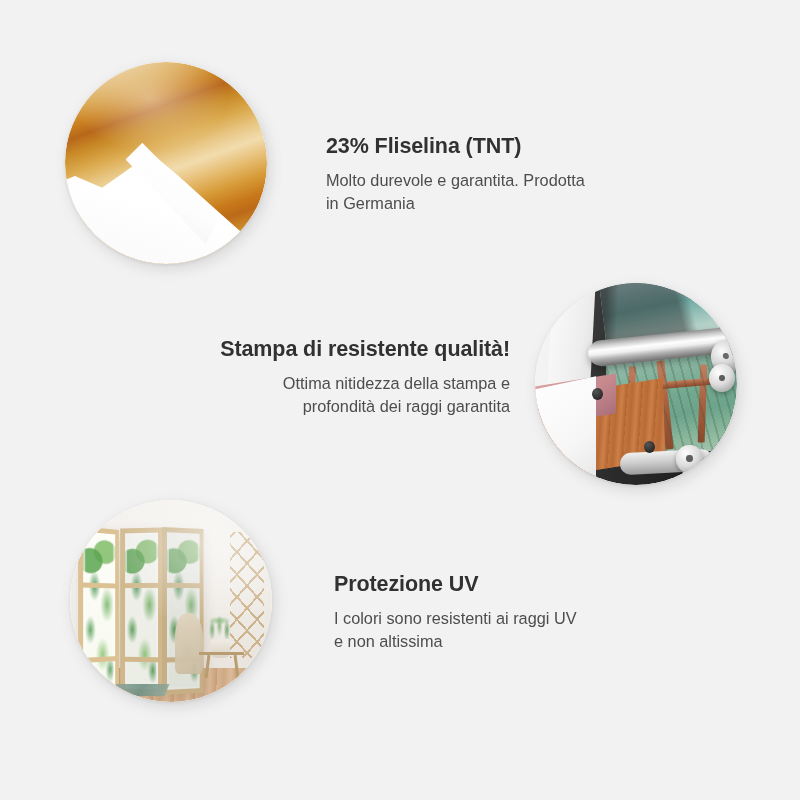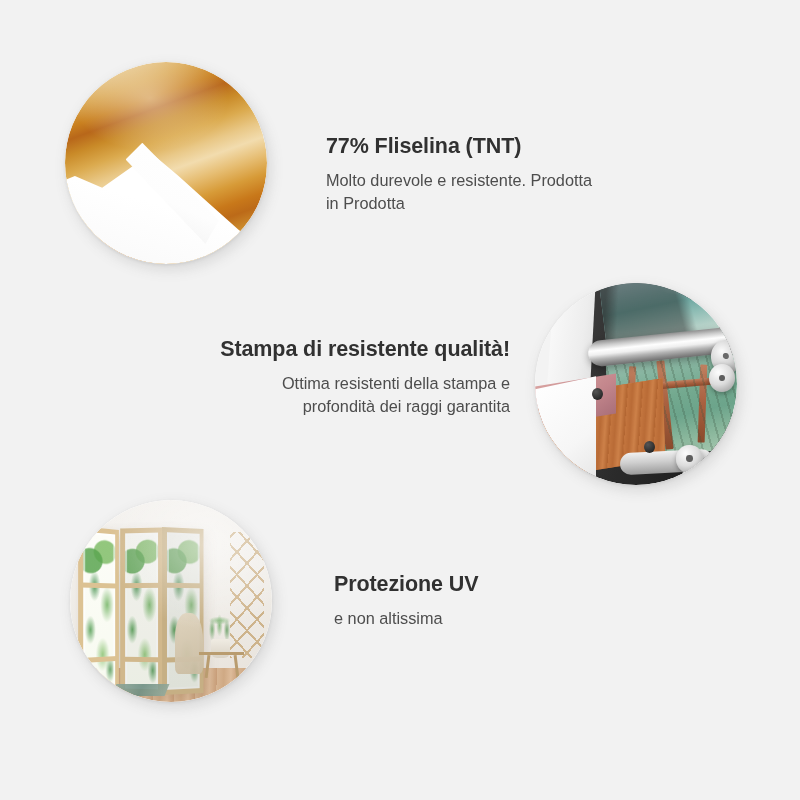--- a/index.html
+++ b/index.html
@@ -400,24 +400,24 @@
       <div class="media-inner">
         <div class="roll-bg"></div>
         <div class="peel-shadow"></div>
         <div class="peel-white"></div>
         <div class="peel-curl"></div>
         <div class="roll-sheen"></div>
       </div>
     </div>
 
     <div class="copy" id="copy-1">
-      <h2 class="headline">77% Fliselina (TNT)</h2>
+      <h2 class="headline">23% Fliselina (TNT)</h2>
       <p class="subcopy">
-        <span class="ln">Molto durevole e resistente. Prodotta</span>
-        <span class="ln">in Prodotta</span>
+        <span class="ln">Molto durevole e garantita. Prodotta</span>
+        <span class="ln">in Germania</span>
       </p>
     </div>
   </section>
 
   <section class="feature" id="feature-2">
 
     <div class="media" id="media-2">
       <div class="media-inner">
         <div class="printer-bg"></div>
         <div class="printer-left-panel"></div>
@@ -444,21 +444,21 @@
         <div class="feed-knob" style="left:28%;top:52%;"></div>
         <div class="feed-knob" style="left:54%;bottom:16%;"></div>
         <div class="disc" style="left:70%;bottom:6%;"></div>
         <div class="disc" style="left:86%;top:40%;"></div>
       </div>
     </div>
 
     <div class="copy" id="copy-2">
       <h2 class="headline">Stampa di resistente qualità!</h2>
       <p class="subcopy">
-        <span class="ln">Ottima resistenti della stampa e</span>
+        <span class="ln">Ottima nitidezza della stampa e</span>
         <span class="ln">profondità dei raggi garantita</span>
       </p>
     </div>
   </section>
 
   <section class="feature" id="feature-3">
 
     <div class="media" id="media-3">
       <div class="media-inner">
         <div class="room-bg"></div>
@@ -476,18 +476,19 @@
         <div class="plant-pot"></div>
         <div class="stool"></div>
         <div class="rug"></div>
         <div class="room-haze"></div>
       </div>
     </div>
 
     <div class="copy" id="copy-3">
       <h2 class="headline">Protezione UV</h2>
       <p class="subcopy">
+        <span class="ln">I colori sono resistenti ai raggi UV</span>
         <span class="ln">e non altissima</span>
       </p>
     </div>
   </section>
 
 </div>
 
 </body></html>

